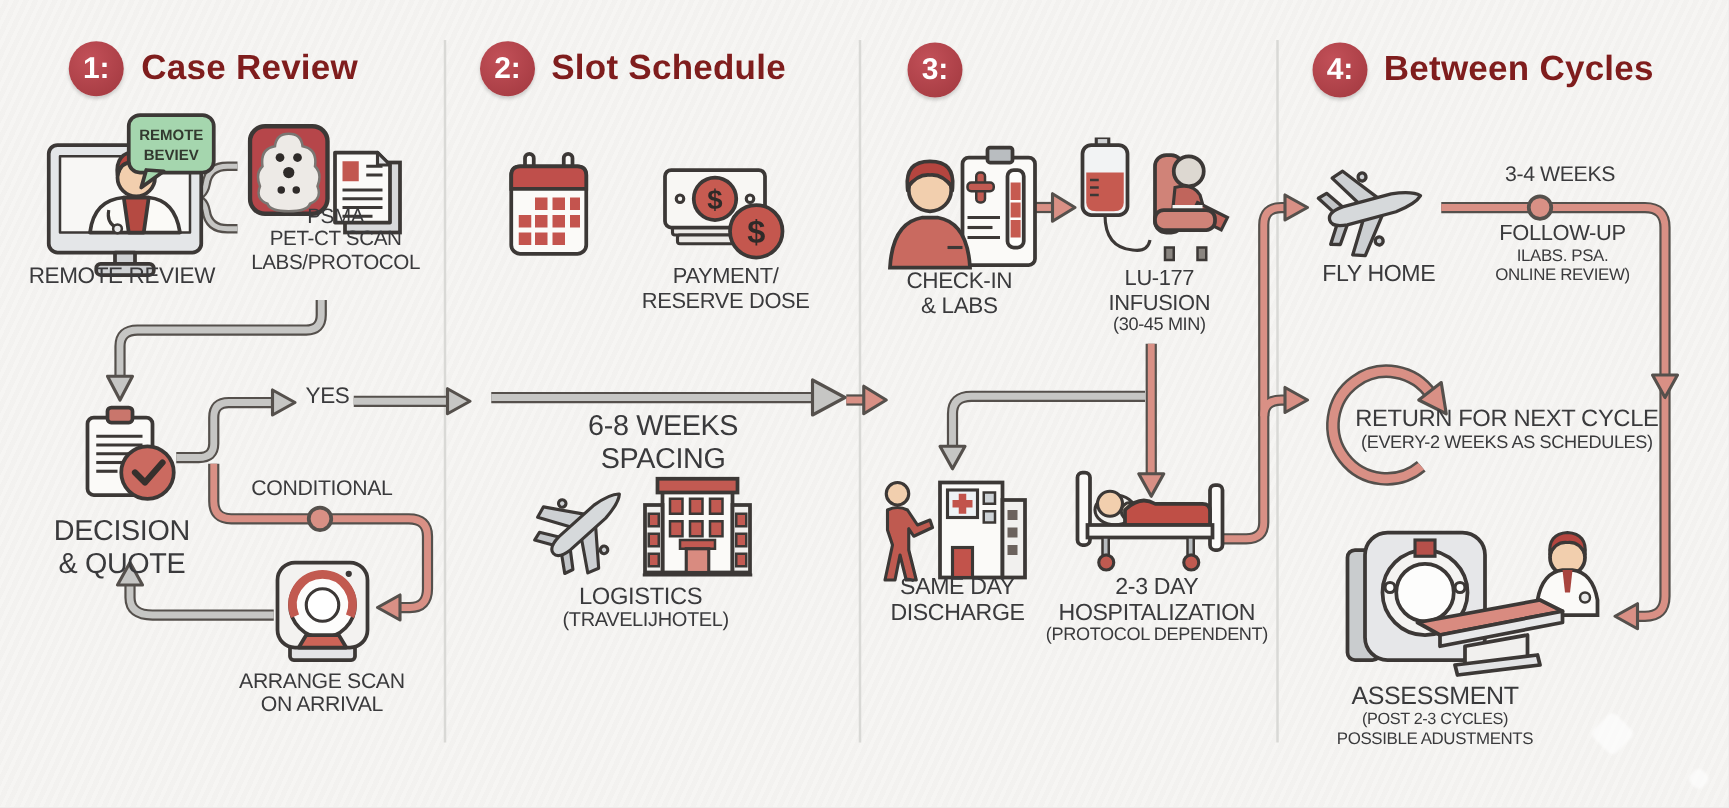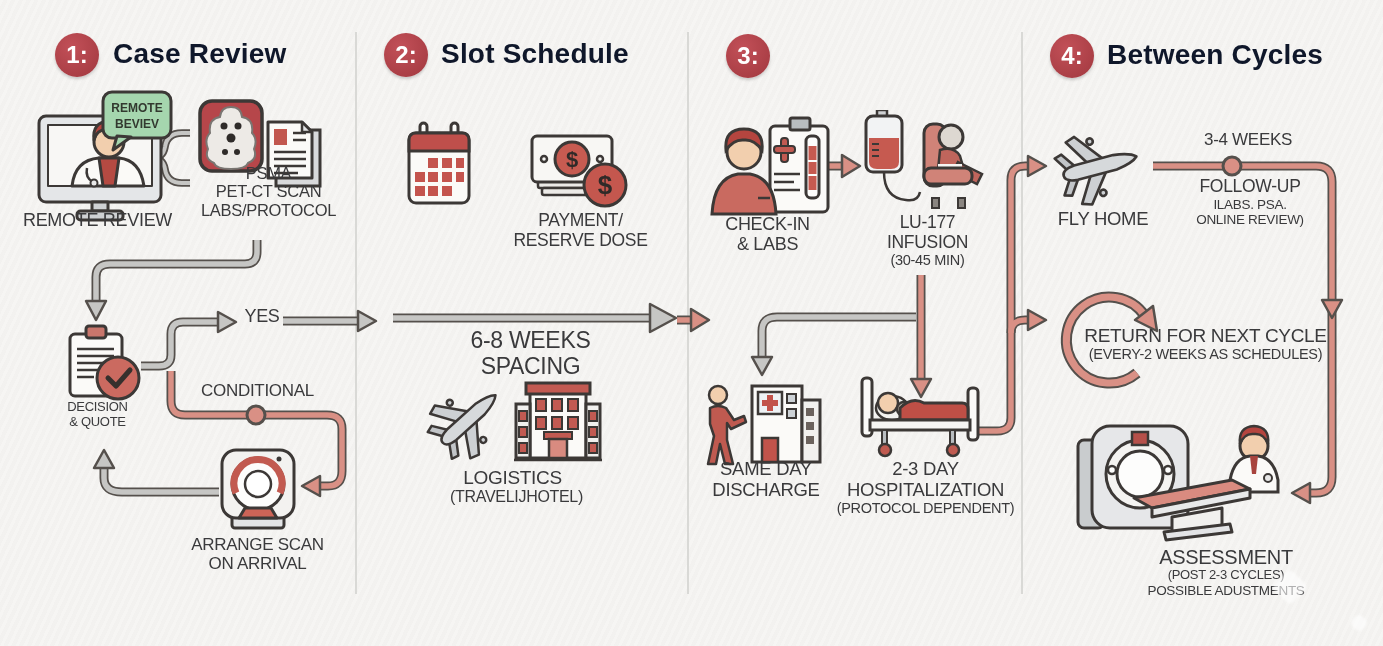--- a/index.html
+++ b/index.html
@@ -13,21 +13,21 @@
     background:repeating-linear-gradient(115deg, rgba(255,255,255,.35) 0 3px, rgba(230,228,225,.18) 3px 7px);
     opacity:.5;
   }
   .divider{position:absolute;top:32px;height:562px;width:2px;background:#d9d9d6;}
   .hdr-num{
     position:absolute;width:44px;height:44px;border-radius:50%;
     background:radial-gradient(circle at 38% 32%, #c25058, #a83d44 78%);
     color:#fff;font-weight:700;font-size:24px;display:flex;align-items:center;justify-content:center;
     box-shadow:0 2px 3px rgba(0,0,0,.18);
   }
-  .hdr-title{position:absolute;font-size:28px;font-weight:700;color:#0f172a;letter-spacing:.2px;white-space:nowrap;}
+  .hdr-title{position:absolute;font-size:28px;font-weight:700;color:#7f1d1d;letter-spacing:.2px;white-space:nowrap;}
   .lbl{position:absolute;font-weight:400;color:#3a3a3c;text-align:center;line-height:1.12;letter-spacing:-.3px;}
   .lbl .ln{white-space:nowrap;}
   .flows{position:absolute;left:0;top:0;}
   .icon{position:absolute;}
   .tube-d{fill:none;stroke:#55504c;stroke-width:9;stroke-linejoin:round;}
   .tube-d.thin{stroke-width:7.5;}
   .tube-d.loopd{stroke-width:11;}
   .tube-g{fill:none;stroke:#c6c6c4;stroke-width:5.5;}
   .tube-g.thin{stroke-width:4;}
   .tube-r{fill:none;stroke:#d99085;stroke-width:5.5;}
@@ -363,21 +363,21 @@
     <polygon points="100,99 150,90 150,110 100,114" fill="#f1f0ee" stroke="#3c3836" stroke-width="3" stroke-linejoin="round"></polygon>
     <polygon points="92,114 158,106 160,114 94,122" fill="#e3e4e6" stroke="#3c3836" stroke-width="3" stroke-linejoin="round"></polygon>
   </svg>
 
   <div class="lbl" style="left:15px;top:210px;width:165px;font-size:18px">REMOTE REVIEW</div>
   <div class="lbl" style="left:186px;top:164px;width:165px;font-size:16.5px">
     <div class="ln">PSMA</div>
     <div class="ln">PET-CT SCAN</div>
     <div class="ln">LABS/PROTOCOL</div>
   </div>
-  <div class="lbl" style="left:35px;top:400px;width:125px;font-size:13px">
+  <div class="lbl" style="left:35px;top:412px;width:125px;font-size:23px">
     <div class="ln">DECISION</div>
     <div class="ln">&amp; QUOTE</div>
   </div>
   <div class="lbl" style="left:238px;top:306px;width:48px;font-size:18px">YES</div>
   <div class="lbl" style="left:190px;top:381px;width:135px;font-size:17px">CONDITIONAL</div>
   <div class="lbl" style="left:175px;top:535px;width:165px;font-size:17px">
     <div class="ln">ARRANGE SCAN</div>
     <div class="ln">ON ARRIVAL</div>
   </div>
 
@@ -414,21 +414,21 @@
   <div class="lbl" style="left:1193px;top:130px;width:110px;font-size:17px">3-4 WEEKS</div>
   <div class="lbl" style="left:1185px;top:177px;width:130px;font-size:17.5px">
     <div class="ln">FOLLOW-UP</div>
     <div class="ln" style="font-size:13.5px">ILABS. PSA.</div>
     <div class="ln" style="font-size:13.5px">ONLINE REVIEW)</div>
   </div>
   <div class="lbl" style="left:1083px;top:325px;width:245px;font-size:19px">
     <div class="ln">RETURN FOR NEXT CYCLE</div>
     <div class="ln" style="font-size:14.5px">(EVERY-2 WEEKS AS SCHEDULES)</div>
   </div>
-  <div class="lbl" style="left:1136px;top:546px;width:180px;font-size:20px">
+  <div class="lbl" style="left:1058px;top:546px;width:180px;font-size:20px">
     <div class="ln">ASSESSMENT</div>
     <div class="ln" style="font-size:13px">(POST 2-3 CYCLES)</div>
     <div class="ln" style="font-size:13.5px">POSSIBLE ADUSTMENTS</div>
   </div>
 
   <div class="sparkle" style="left:1277px;top:574px;width:26px;height:26px"></div>
   <div class="sparkle" style="left:1352px;top:616px;width:14px;height:14px"></div>
 
 </div>
 

